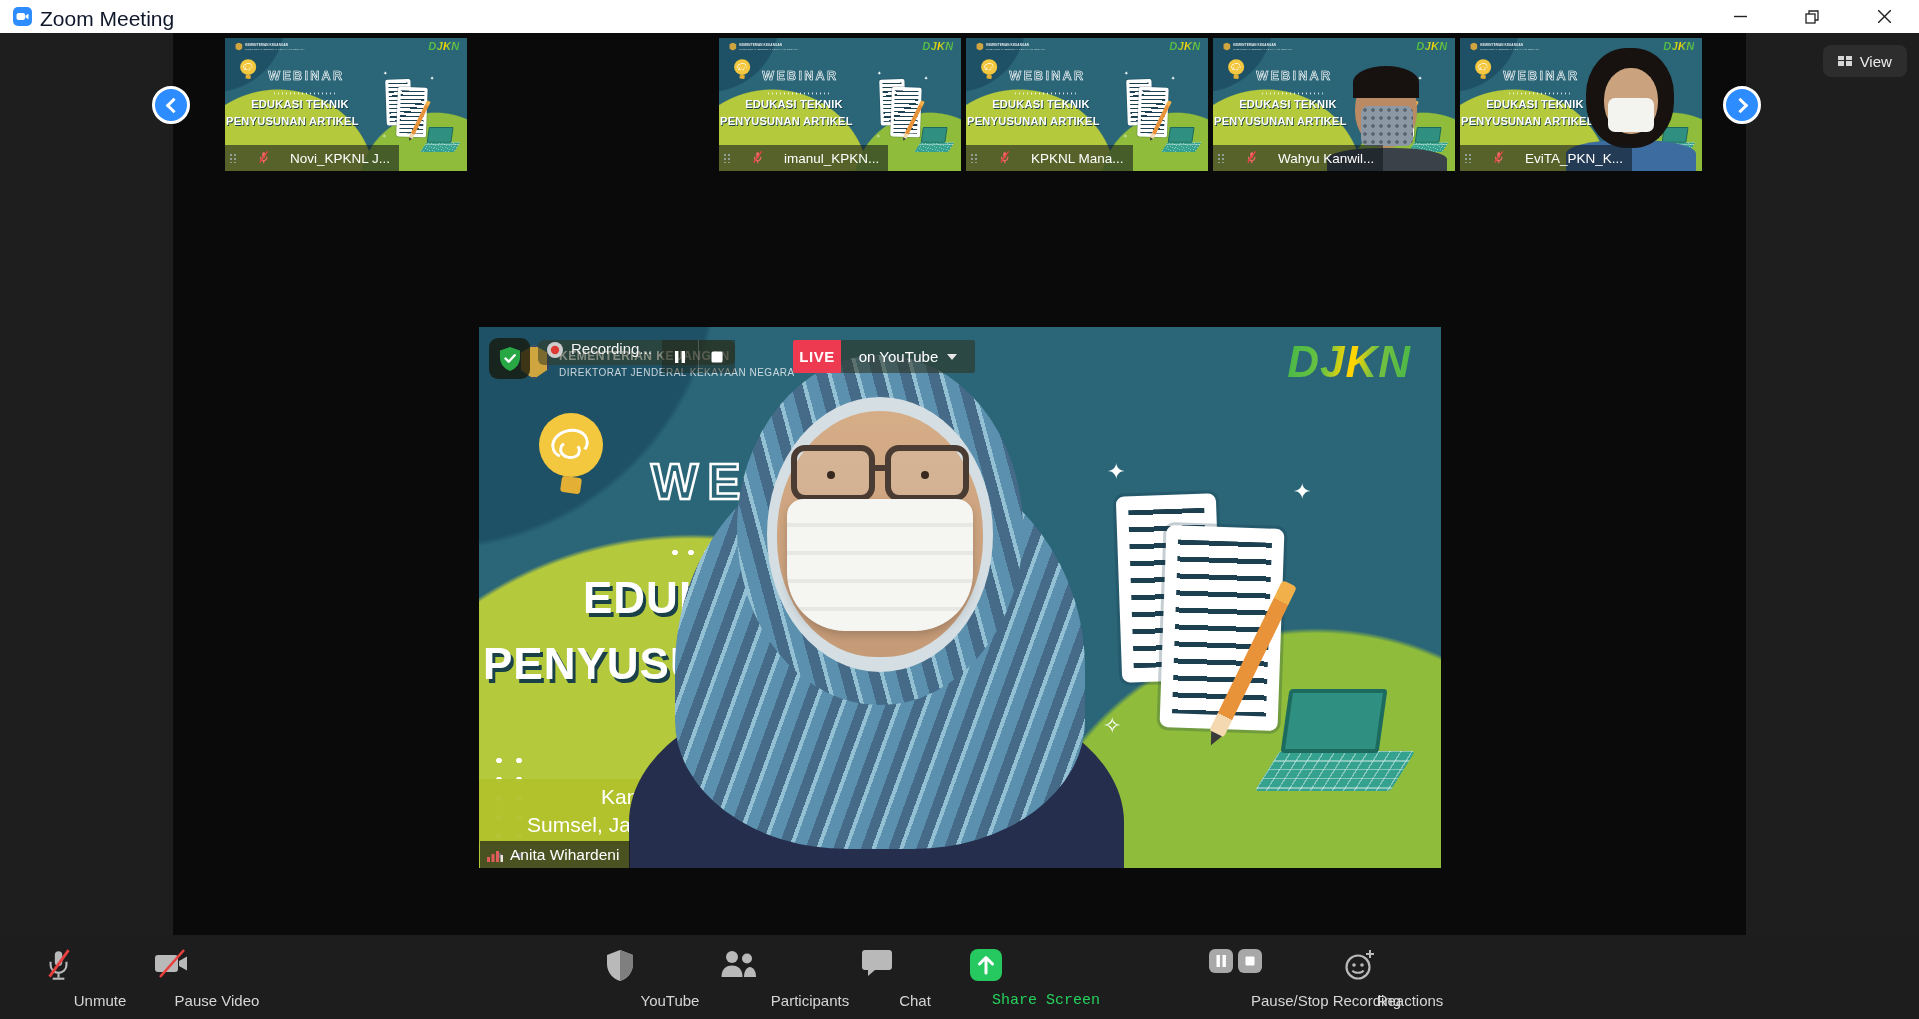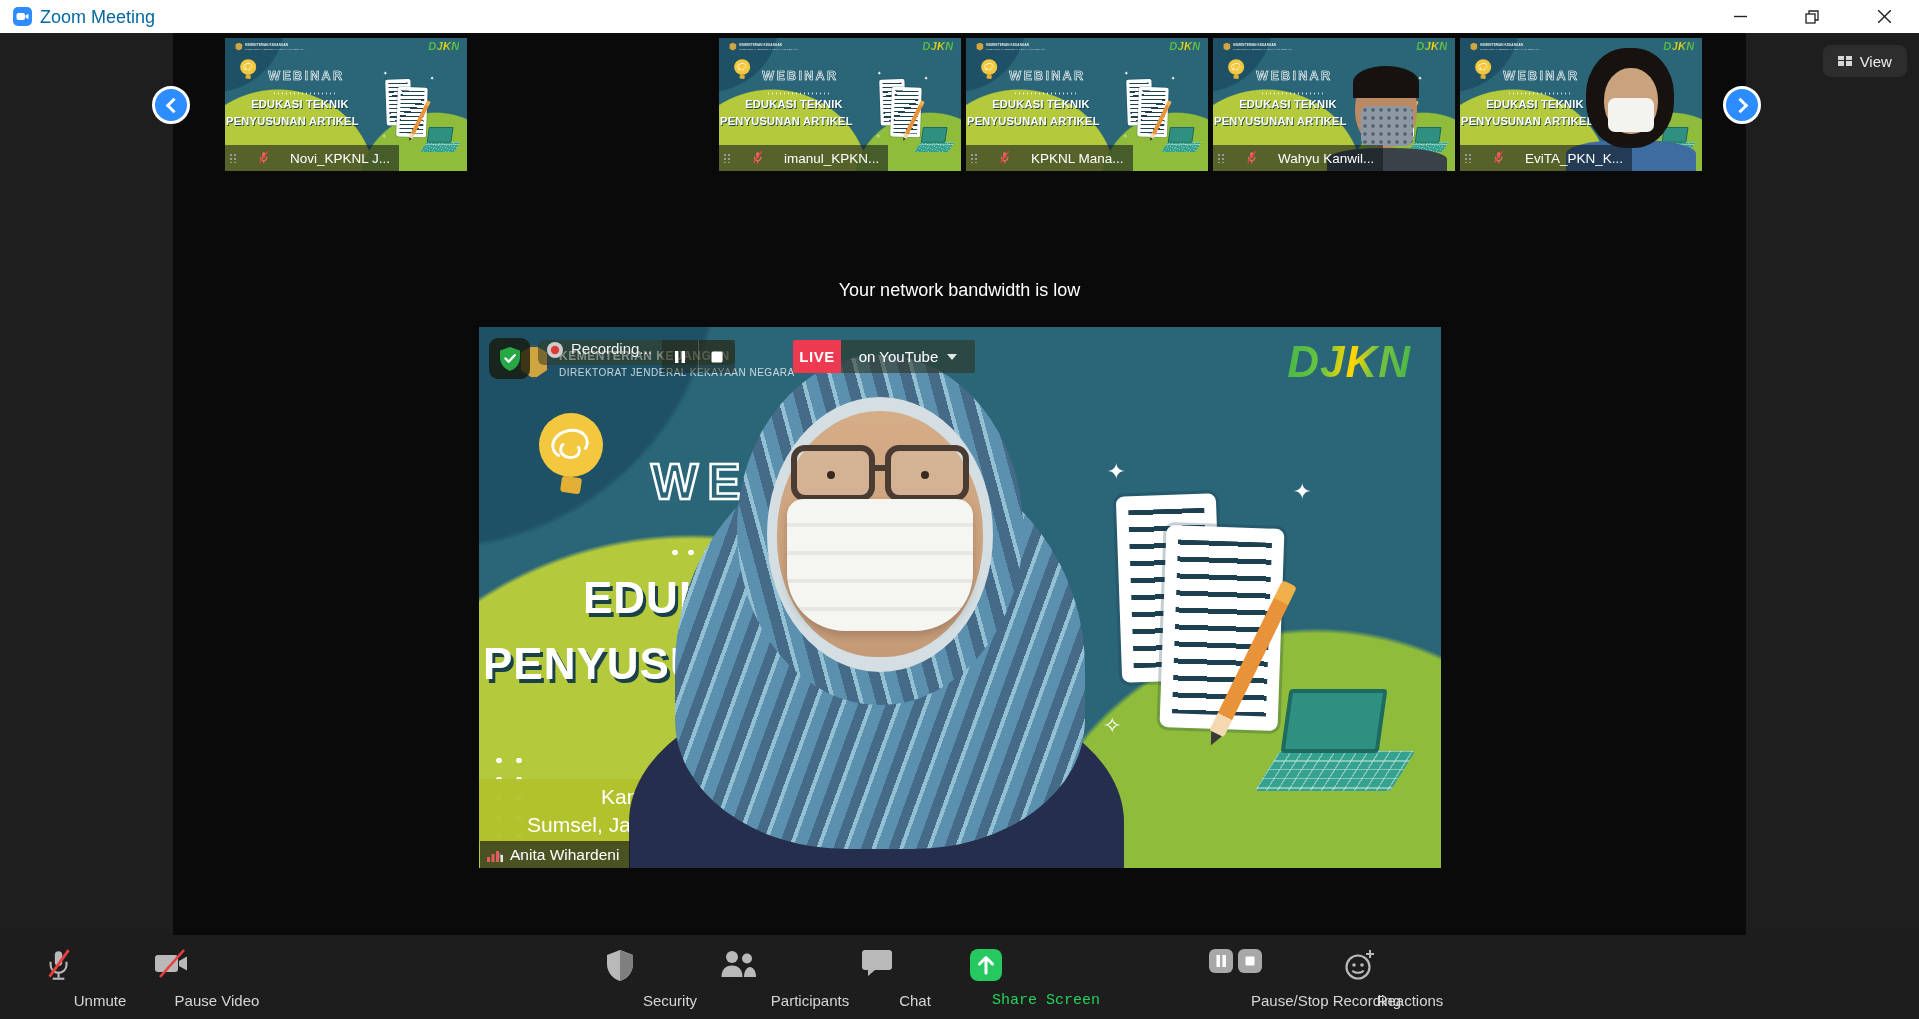--- a/index.html
+++ b/index.html
@@ -4,21 +4,21 @@
 <style>
   * { margin:0; padding:0; box-sizing:border-box; }
   html,body { width:1919px; height:1019px; overflow:hidden; background:#1e1e1e;
     font-family:"Liberation Sans", sans-serif; }
   #app { position:relative; width:1919px; height:1019px; background:#1e1e1e; }
 
   
   .titlebar { position:absolute; left:0; top:0; width:1919px; height:33px; background:#ffffff; }
   .tb-icon { position:absolute; left:13px; top:7px; width:19px; height:19px; border-radius:5px;
     background:#2d8cff; display:flex; align-items:center; justify-content:center; }
-  .tb-title { position:absolute; left:40px; top:7px; font-size:18px; color:#0369a1; }
+  .tb-title { position:absolute; left:40px; top:7px; font-size:21px; color:#0f172a; }
   .winbtn { position:absolute; top:0; width:48px; height:33px; display:flex; align-items:center; justify-content:center; background:transparent; border:0; cursor:pointer; }
 
   
   .canvas { position:absolute; left:173px; top:33px; width:1573px; height:902px; background:#0a0a0a;padding-left:43px; }
 
   
   .thumb { position:absolute; top:5px; width:242px; height:133px; background:#123; overflow:hidden; }
   .t1{left:52px;} .t2{left:299px;} .t3{left:546px;} .t4{left:793px;} .t5{left:1040px;} .t6{left:1287px;}
   .slide-scale { position:absolute; left:0; top:0; width:962px; height:541px;
     transform:scale(0.2516,0.2459); transform-origin:0 0; }
@@ -432,21 +432,20 @@
         <svg width="13" height="14" viewBox="0 0 30 34">
             <rect x="12" y="3" width="7" height="14" rx="3.5" fill="#ef6a6a"></rect>
             <path d="M8 14 v2 a7.5 7.5 0 0 0 15 0 v-2" fill="none" stroke="#ef6a6a" stroke-width="3"></path>
             <line x1="15.5" y1="24" x2="15.5" y2="30" stroke="#ef6a6a" stroke-width="3"></line>
             <line x1="25" y1="1" x2="6" y2="28" stroke="#e84444" stroke-width="3.5"></line>
           </svg>
         <span class="nm">EviTA_PKN_K...</span>
       </div>
     </div>
 
-    <div class="bw-warning">Your network bandwidth is low</div>
 
     <div class="main-video">
       <div class="slide-slot">
   <div class="slide">
     <div class="sl-kemlogo"></div>
     <div class="sl-org1">KEMENTERIAN KEUANGAN</div>
     <div class="sl-org2">DIREKTORAT JENDERAL KEKAYAAN NEGARA</div>
     <div class="sl-brand">DJKN</div>
     <div class="sl-bulb">
       <div class="ball"></div>
@@ -581,21 +580,21 @@
       <span class="t-label">Pause Video</span>
     </button>
 
     <button class="tbtn" style="left:570px;width:100px;">
       <span class="t-ico">
         <svg width="32" height="35" viewBox="0 0 32 35">
             <path d="M16 2 L29 7 v9 c0 8.5-6 15-13 17 C9 31 3 24.5 3 16 V7 Z" fill="#b9b9b9"></path>
             <path d="M16 2 L29 7 v9 c0 8.5-6 15-13 17 Z" fill="#7f7f7f"></path>
           </svg>
       </span>
-      <span class="t-label">Security</span>
+      <span class="t-label">YouTube</span>
     </button>
 
     <button class="tbtn" style="left:690px;width:120px;">
       <span class="t-ico" style="left:40%;">
         <svg width="38" height="32" viewBox="0 0 38 32">
             <circle cx="13" cy="9" r="6" fill="#b9b9b9"></circle>
             <path d="M2.5 29 c0-8.5 5-11.5 10.5-11.5 S23.5 20.5 23.5 29 Z" fill="#b9b9b9"></path>
             <circle cx="28" cy="10.5" r="5" fill="#b9b9b9"></circle>
             <path d="M25 29 c0-6 2.5-9.5 6-10 3.5.5 6 4 6 10 Z" fill="#b9b9b9"></path>
           </svg>

